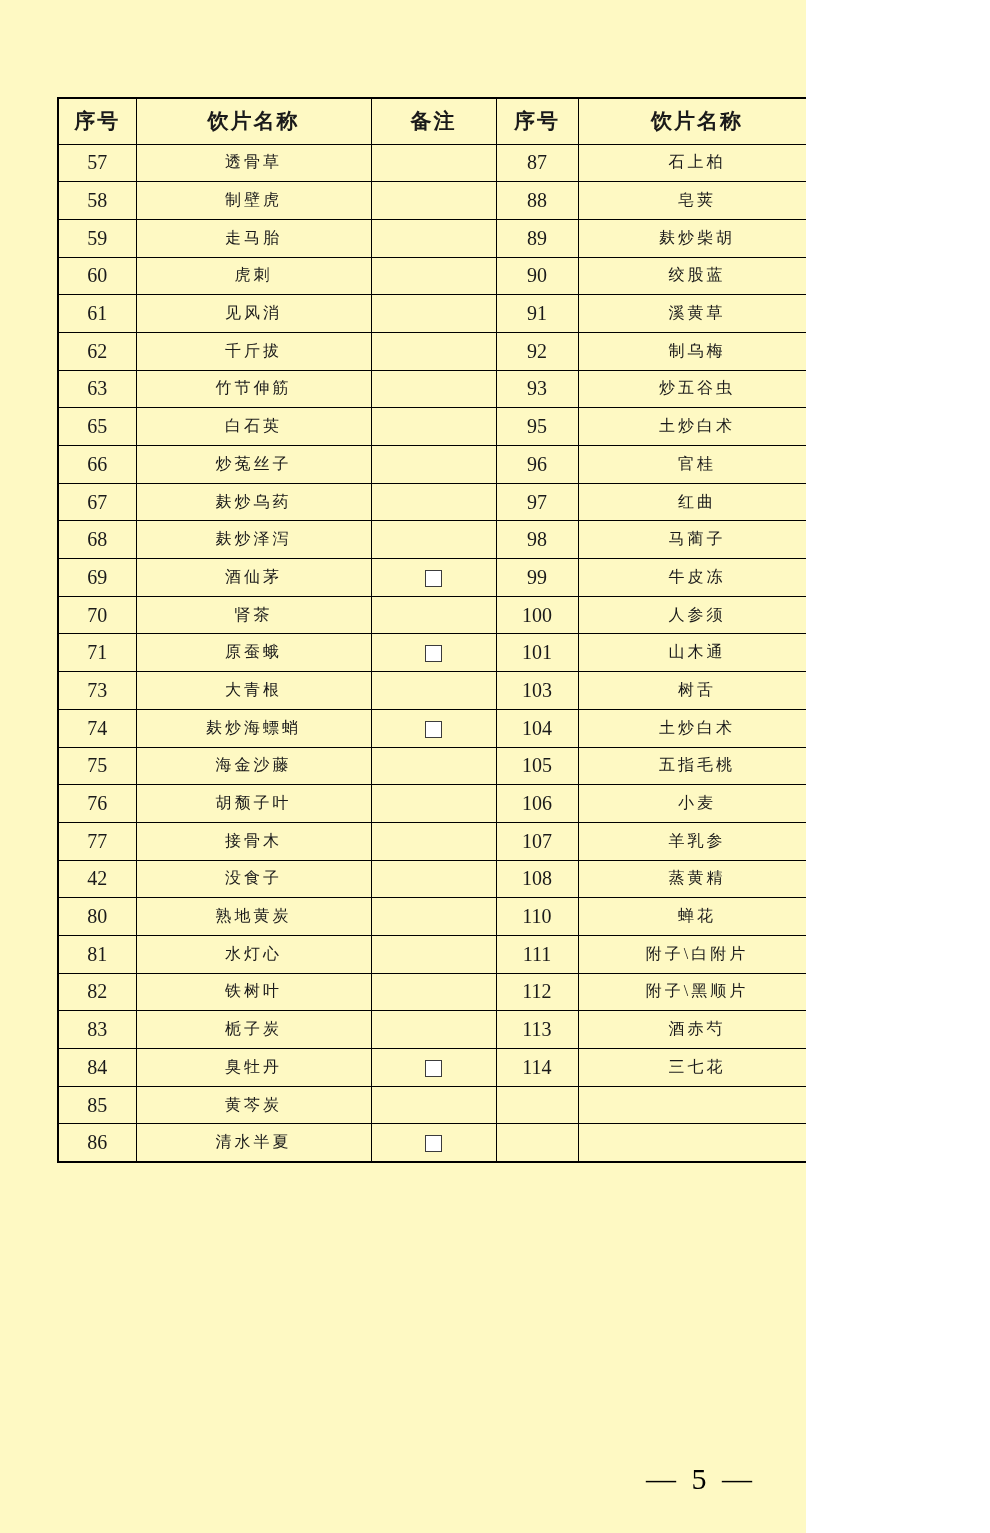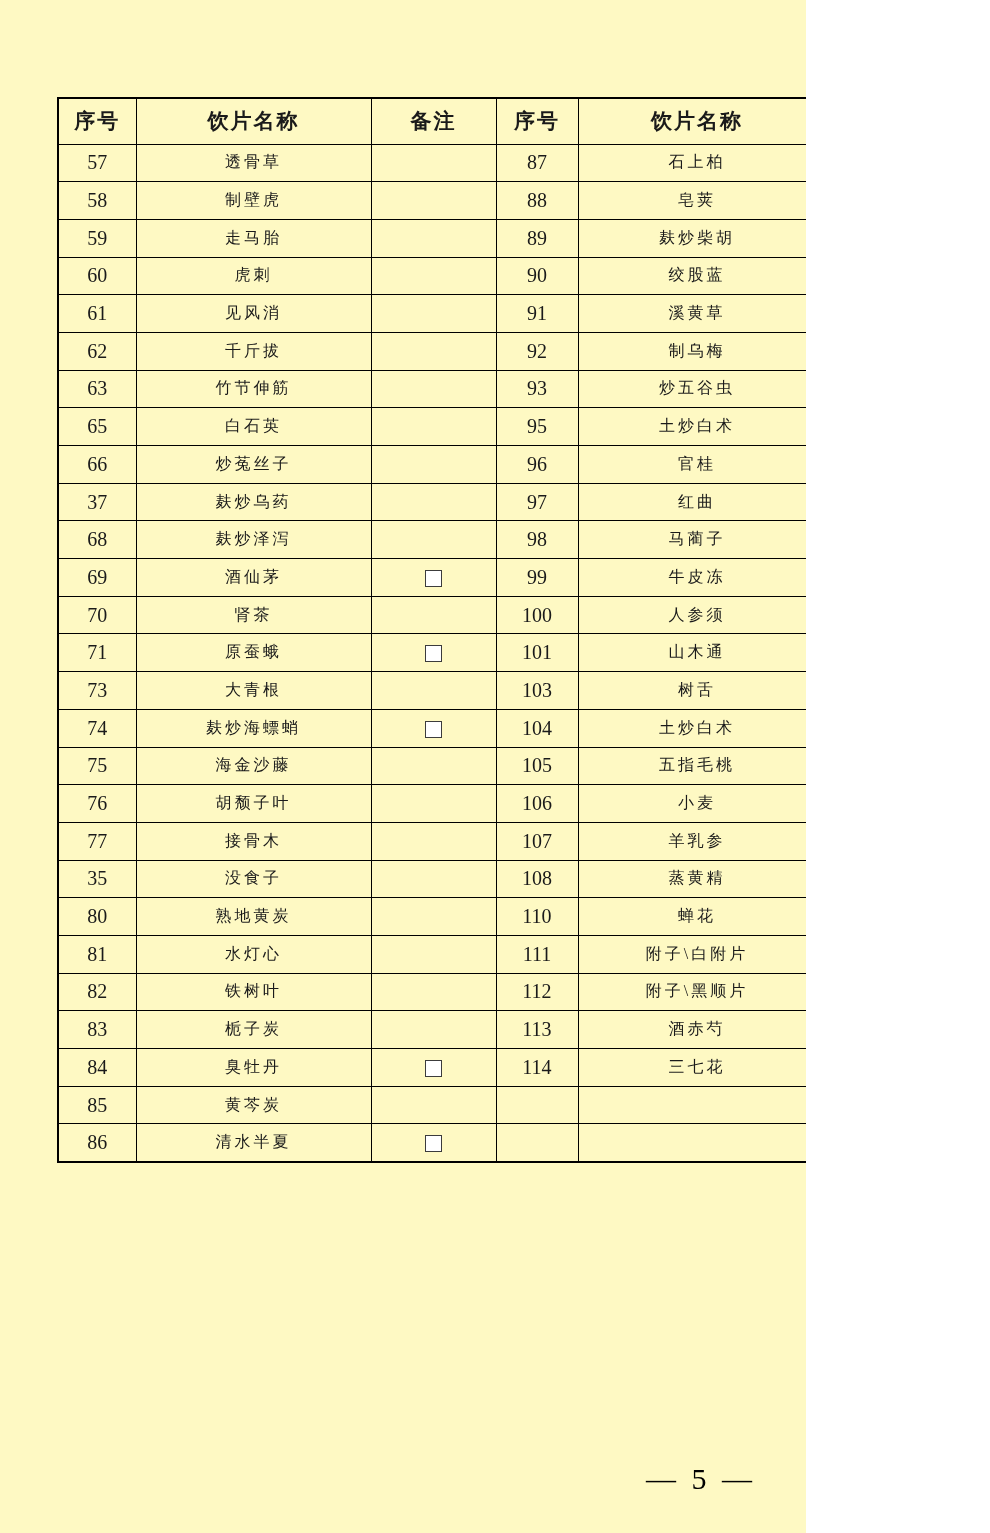--- a/index.html
+++ b/index.html
@@ -165,21 +165,21 @@
         </tr>
         <tr>
           <td class="c-no">66</td>
           <td class="c-name">炒菟丝子</td>
           <td class="c-note"></td>
           <td class="c-no">96</td>
           <td class="c-name">官桂</td>
           <td class="c-note"><span class="checkbox"></span></td>
         </tr>
         <tr>
-          <td class="c-no">37</td>
+          <td class="c-no">67</td>
           <td class="c-name">麸炒乌药</td>
           <td class="c-note"></td>
           <td class="c-no">97</td>
           <td class="c-name">红曲</td>
           <td class="c-note"><span class="checkbox"></span></td>
         </tr>
         <tr>
           <td class="c-no">68</td>
           <td class="c-name">麸炒泽泻</td>
           <td class="c-note"></td>
@@ -245,21 +245,21 @@
         </tr>
         <tr>
           <td class="c-no">77</td>
           <td class="c-name">接骨木</td>
           <td class="c-note"></td>
           <td class="c-no">107</td>
           <td class="c-name">羊乳参</td>
           <td class="c-note"><span class="checkbox"></span></td>
         </tr>
         <tr>
-          <td class="c-no">35</td>
+          <td class="c-no">42</td>
           <td class="c-name">没食子</td>
           <td class="c-note"></td>
           <td class="c-no">108</td>
           <td class="c-name">蒸黄精</td>
           <td class="c-note"><span class="checkbox"></span></td>
         </tr>
         <tr>
           <td class="c-no">80</td>
           <td class="c-name">熟地黄炭</td>
           <td class="c-note"></td>

